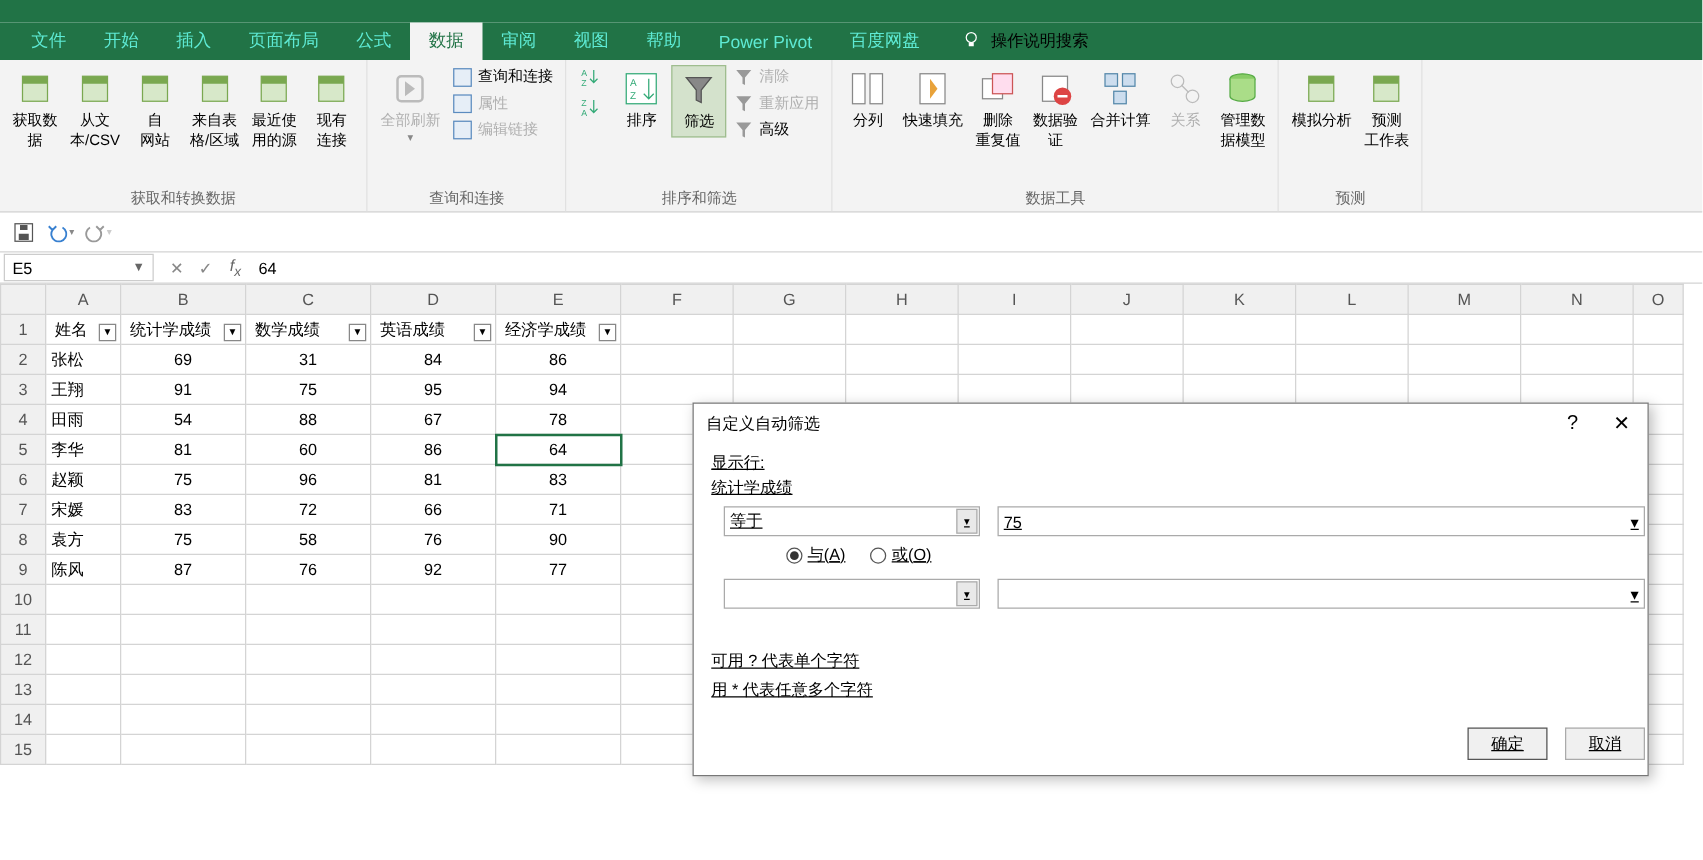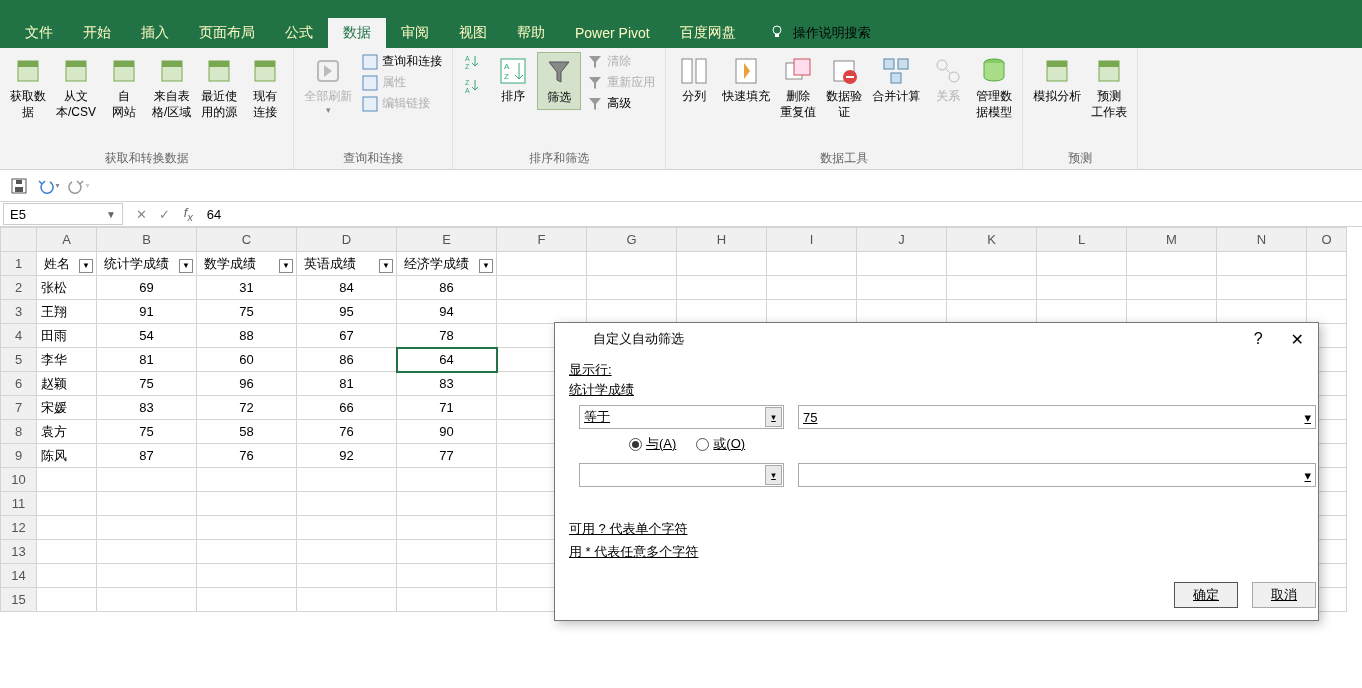--- a/index.html
+++ b/index.html
@@ -3,21 +3,21 @@
 <meta charset="utf-8">
 <style>
 * { box-sizing: border-box; margin: 0; padding: 0; font-family: "Microsoft YaHei", "Segoe UI", sans-serif; }
 body { background: #fff; width: 1362px; height: 688px; overflow: hidden; position: relative; font-size: 13px; }
 
 
 .titlebar { height: 18px; background: #217346; }
 
 
 .tabs { height: 30px; background: #217346; display: flex; align-items: center; padding-left: 10px; }
-.tab { color: #fef9c3; padding: 6px 15px; cursor: pointer; font-size: 14px; }
+.tab { color: #5eead4; padding: 6px 15px; cursor: pointer; font-size: 14px; }
 .tab.active { background: #f3f3f3; color: #217346; }
 .tell-me { display: flex; align-items: flex-start; color: #000000; margin-left: 18px; gap: 8px; }
 .bulb { width: 16px; height: 16px; }
 
 
 .ribbon { height: 122px; background: #f3f3f3; border-bottom: 1px solid #d4d4d4; display: flex; }
 .group { display: flex; flex-direction: column; border-right: 1px solid #e1e1e1; padding: 4px 6px 0 6px; }
 .group-content { flex: 1; display: flex; align-items: flex-start; gap: 2px; }
 .group-label { text-align: center; font-size: 12px; color: #666; padding: 3px 0 2px 0; }
 .rbtn { display: flex; flex-direction: column; align-items: center; justify-content: flex-start; padding: 3px 4px; cursor: pointer; text-align: center; font-size: 12px; line-height: 1.3; min-width: 44px; }
@@ -48,21 +48,21 @@
 .sheet .row-hdr { background: #f0f0f0; text-align: center; width: 36px; color: #555; }
 .sheet .corner { background: #f0f0f0; width: 36px; }
 .sheet td.cell { text-align: center; }
 .sheet td.cell.left { text-align: left; padding-left: 4px; }
 .sheet td.selected { outline: 2px solid #217346; outline-offset: -1px; }
 .hdr-cell { display: flex; align-items: flex-end; justify-content: space-between; padding: 0 3px; }
 .filter-btn { width: 14px; height: 14px; border: 1px solid #888; background: #fff; display: inline-flex; align-items: center; justify-content: center; font-size: 8px; cursor: pointer; }
 
 
 .dialog { position: absolute; left: 554px; top: 322px; width: 765px; background: #fff; border: 1px solid #777; box-shadow: 3px 3px 10px rgba(0,0,0,0.25); }
-.dlg-title { height: 32px; display: flex; align-items: center; justify-content: space-between; padding: 16px 10px; font-size: 13px; margin-left: 28px; }
+.dlg-title { height: 32px; display: flex; align-items: center; justify-content: space-between; padding: 16px 10px; font-size: 13px; }
 .dlg-title .right { display: flex; gap: 20px; align-items: center; }
 .dlg-close { font-size: 16px; cursor: pointer; padding: 0 4px; }
 .dlg-body { padding: 6px 2px 12px 14px; font-size: 13px; text-decoration: underline; }
 .dlg-row { display: flex; gap: 14px; margin: 6px 0; align-items: center; }
 .dlg-select { border: 1px solid #aaa; height: 24px; width: 205px; padding: 0 4px; display: flex; align-items: center; justify-content: space-between; background: #fff; }
 .dlg-select .dd { background: #e9e9e9; border: 1px solid #aaa; width: 17px; height: 20px; display: flex; align-items: center; justify-content: center; font-size: 9px; margin-right: -3px; }
 .dlg-input { border: 1px solid #aaa; height: 24px; flex: 1; display: flex; align-items: center; justify-content: space-between; padding: 0 4px; }
 .dlg-radios { display: flex; gap: 20px; padding-left: 60px; margin: 6px 0 10px 0; }
 .radio { display: flex; align-items: center; gap: 4px; }
 .radio .dot { width: 13px; height: 13px; border: 1px solid #555; border-radius: 50%; display: flex; align-items: center; justify-content: center; }

